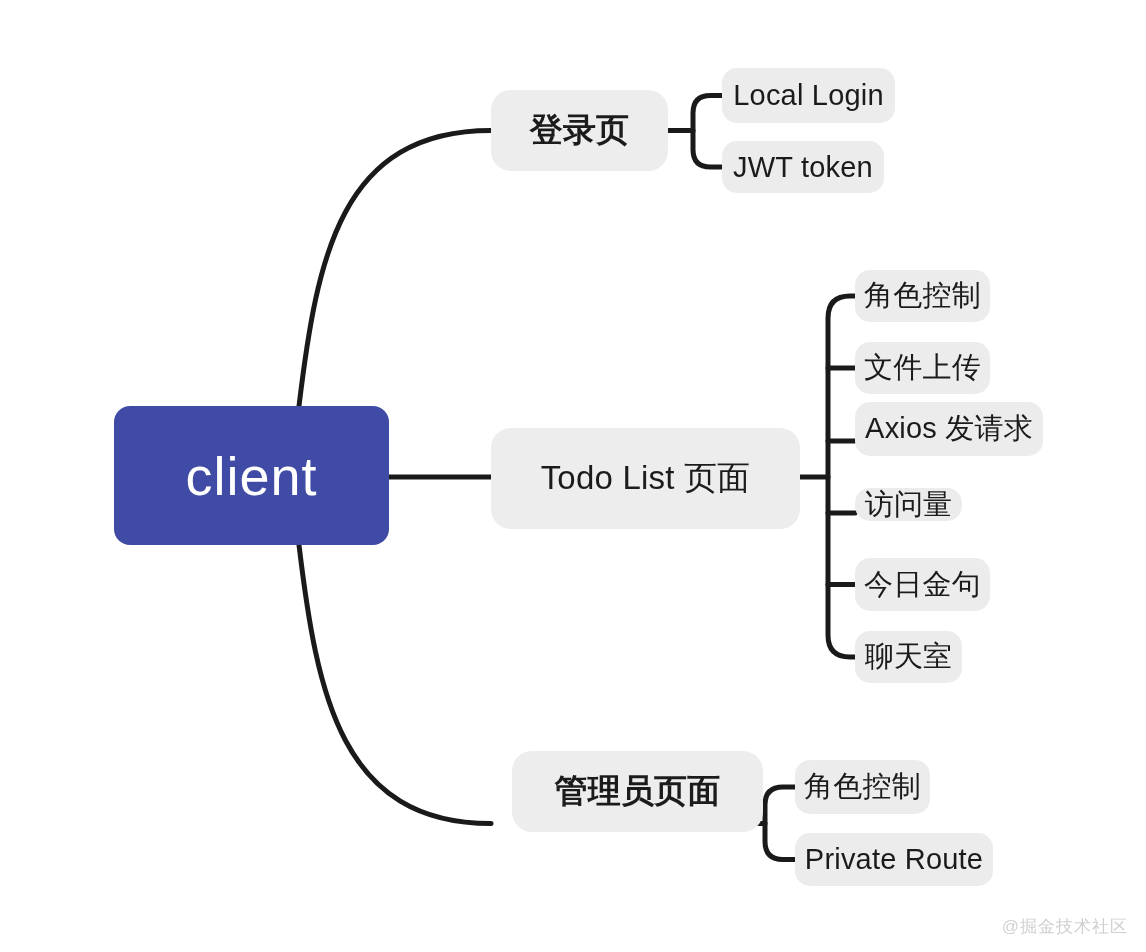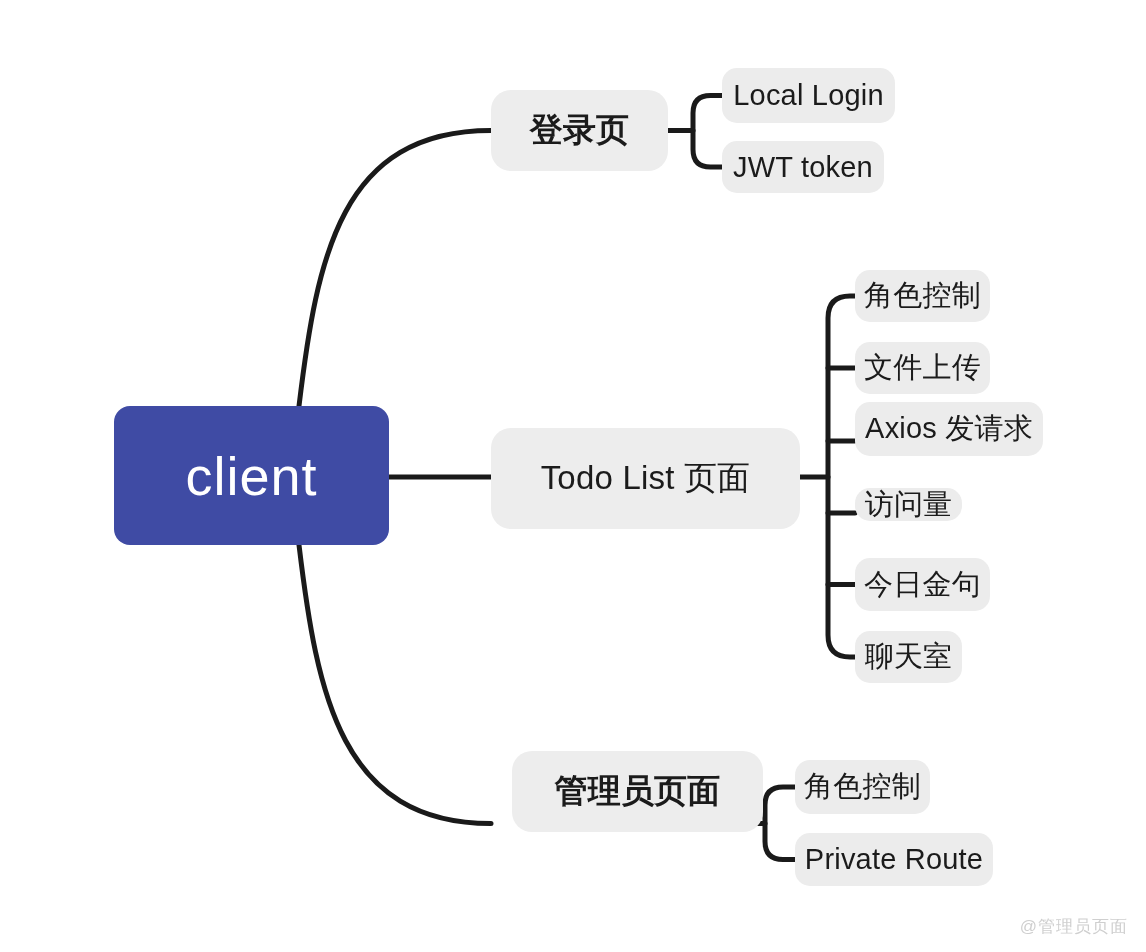--- a/index.html
+++ b/index.html
@@ -102,14 +102,14 @@
   <div class="node leaf" id="node-1-1" style="left: 855px; top: 342px; width: 135px; height: 52px;">文件上传</div>
   <div class="node leaf" id="node-1-2" style="left: 855px; top: 402px; width: 188px; height: 54px;">Axios 发请求</div>
   <div class="node leaf" id="node-1-3" style="left: 855px; top: 488px; width: 107px; height: 33px;">访问量</div>
   <div class="node leaf" id="node-1-4" style="left: 855px; top: 558px; width: 135px; height: 53px;">今日金句</div>
   <div class="node leaf" id="node-1-5" style="left: 855px; top: 631px; width: 107px; height: 52px;">聊天室</div>
 
   <div class="node branch" id="node-branch-2" style="left: 491px; top: 751px; width: 251px; height: 81px; margin-left: 21px;">管理员页面</div>
   <div class="node leaf" id="node-2-0" style="left: 795px; top: 760px; width: 135px; height: 54px;">角色控制</div>
   <div class="node leaf" id="node-2-1" style="left: 795px; top: 833px; width: 198px; height: 53px;">Private Route</div>
 
-  <div class="watermark">@管理员页面</div>
+  <div class="watermark">@掘金技术社区</div>
 </div>
 
 </body></html>

